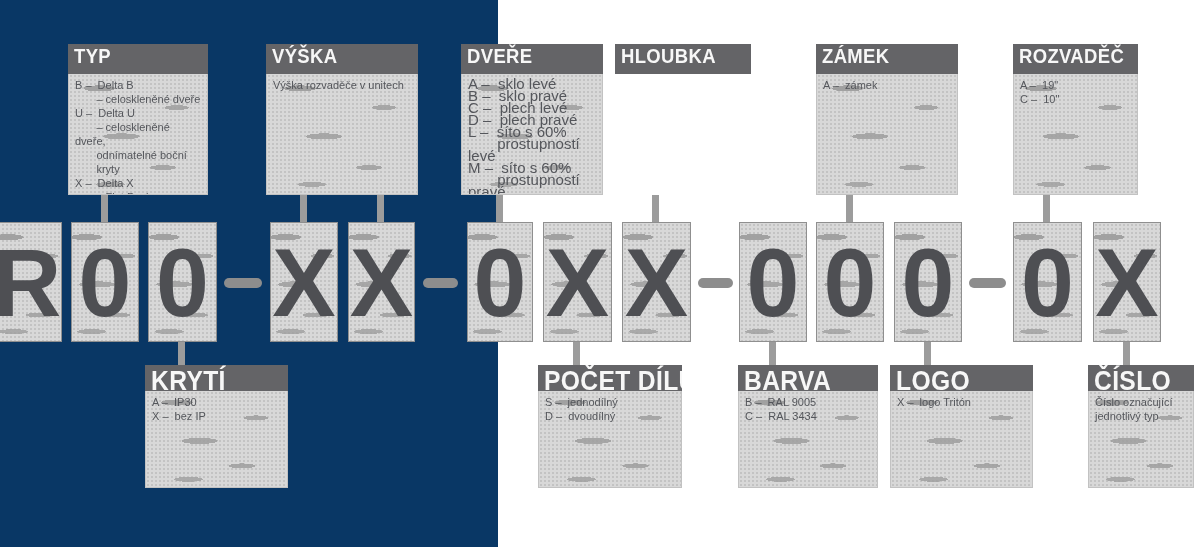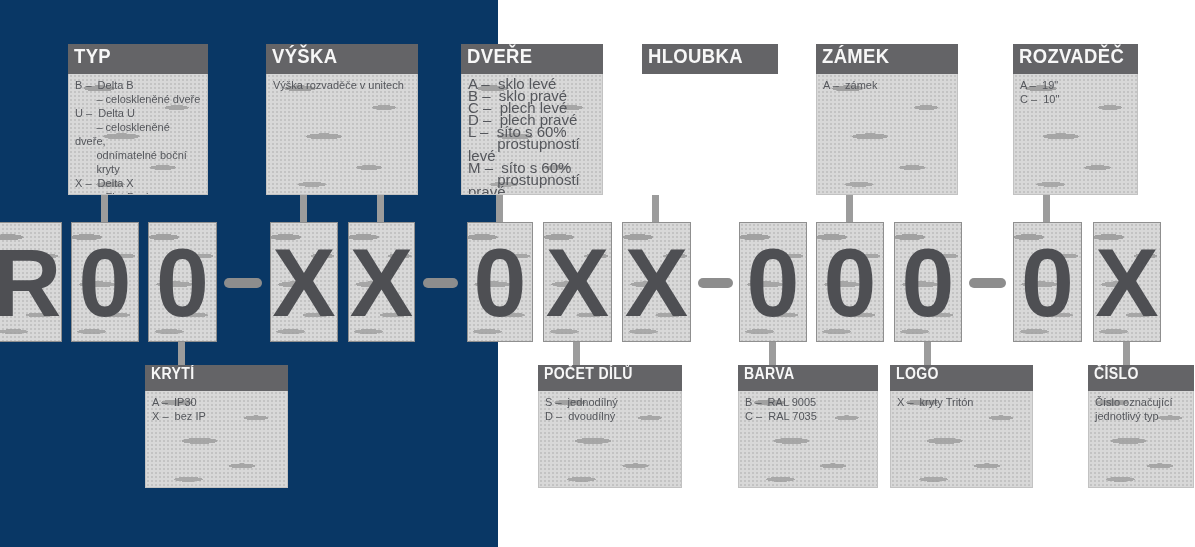--- a/index.html
+++ b/index.html
@@ -27,21 +27,21 @@
   
   .legend { position:absolute; z-index:3; display:flex; flex-direction:column; }
   .legend.top    { top:44px;  height:151px; }
   .legend.bottom { top:365px; height:123px; }
   .legend-header {
     background:#646467; color:#f7f7f7; flex:0 0 30px;
     display:flex; align-items:flex-start; padding:0 6px;
     font-size:21px; font-weight:700; letter-spacing:.4px;
     white-space:nowrap; overflow:hidden;
   }
-  .legend.bottom .legend-header { flex-basis:26px; font-size:16px; }
+  .legend.bottom .legend-header { flex-basis:26px; font-size:28px; }
   .cond { display:inline-block; transform:scaleX(.88); transform-origin:0 50%; }
   .legend-body {
     flex:1 1 auto; border:1px solid #c2c2c2; border-top:none;
     color:#54565b; font-size:11px; line-height:14px;
     padding:4px 6px; white-space:pre-wrap; overflow:hidden;
   }
   
   .char-box {
     position:absolute; top:222px; height:120px; z-index:2;
     border:1px solid #8f8f8f;
@@ -107,21 +107,21 @@
     <div class="legend-body texture" style="font-size:15px;line-height:12px">A –  sklo levé
 B –  sklo pravé
 C –  plech levé
 D –  plech pravé
 L –  síto s 60%
        prostupností levé
 M –  síto s 60%
        prostupností pravé
 X –  bez dveří</div>
   </div>
-  <div class="legend top" style="left:642px;width:136px">
+  <div class="legend top" style="left:615px;width:136px">
     <div class="legend-header">
         <span class="cond">HLOUBKA</span>
       </div>
   </div>
   <div class="legend top" style="left:816px;width:142px">
     <div class="legend-header">
         <span class="cond">ZÁMEK</span>
       </div>
     <div class="legend-body texture">A –  zámek</div>
   </div>
@@ -145,27 +145,27 @@
         <span class="cond">POČET DÍLŮ</span>
       </div>
     <div class="legend-body texture">S –  jednodílný
 D –  dvoudílný</div>
   </div>
   <div class="legend bottom" style="left:738px;width:140px">
     <div class="legend-header">
         <span class="cond">BARVA</span>
       </div>
     <div class="legend-body texture">B –  RAL 9005
-C –  RAL 7035</div>
+C –  RAL 3434</div>
   </div>
   <div class="legend bottom" style="left:890px;width:143px">
     <div class="legend-header">
         <span class="cond">LOGO</span>
       </div>
-    <div class="legend-body texture">X –  kryty Tritón</div>
+    <div class="legend-body texture">X –  logo Tritón</div>
   </div>
   <div class="legend bottom" style="left:1088px;width:106px">
     <div class="legend-header">
         <span class="cond">ČÍSLO</span>
       </div>
     <div class="legend-body texture">Číslo označující
 jednotlivý typ</div>
   </div>
 
   <div class="char-box texture" style="left:-8px;width:70px">

